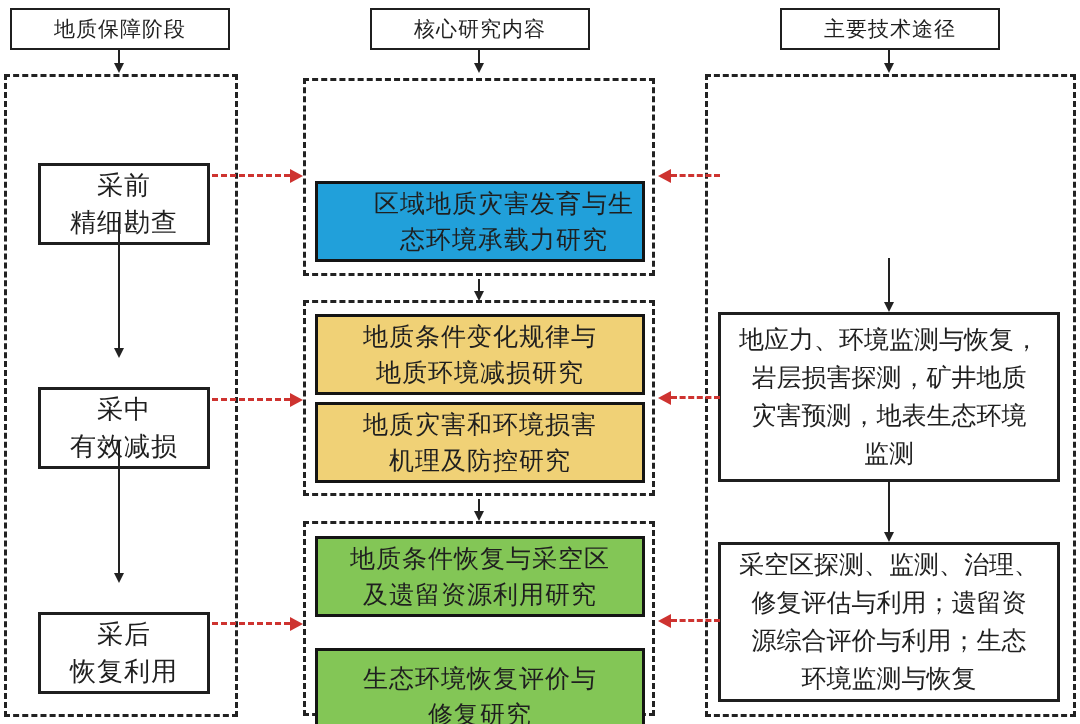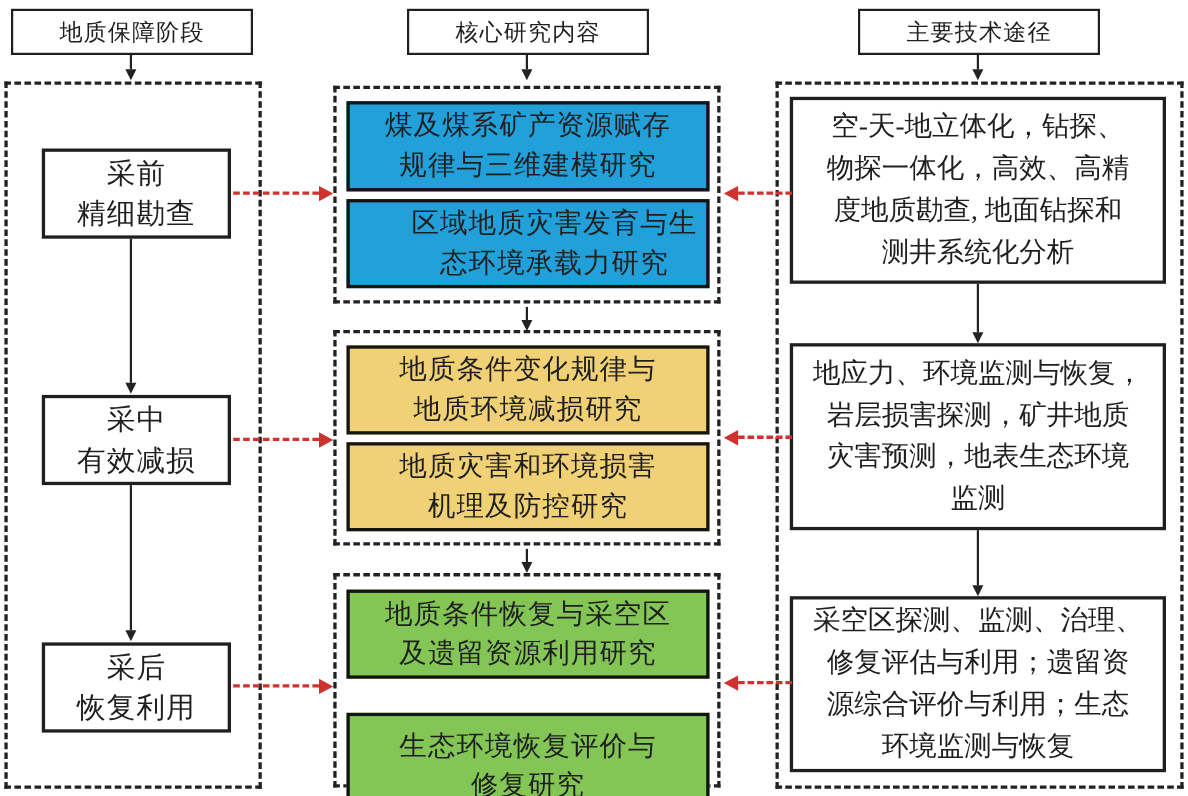--- a/index.html
+++ b/index.html
@@ -11,21 +11,21 @@
     position:absolute;height:42px;width:220px;border:2.5px solid #1f1f1f;background:#fff;
     display:flex;align-items:center;justify-content:center;
     font-size:21px;letter-spacing:1px;box-sizing:border-box;
   }
   .panel{
     position:absolute;border:3px dashed #222;background:transparent;box-sizing:border-box;
   }
   .stagebox{
     position:absolute;width:172px;height:82px;border:3px solid #1f1f1f;background:#fff;
     display:flex;align-items:center;justify-content:center;text-align:center;
-    font-size:26px;line-height:37px;white-space:pre-line;box-sizing:border-box;letter-spacing:1px;
+    font-size:26px;line-height:37px;white-space:pre-line;box-sizing:border-box;letter-spacing:1px;margin-top:28px;
   }
   .cbox{
     position:absolute;left:315px;width:330px;border:3px solid #141414;
     display:flex;align-items:center;justify-content:center;text-align:center;
     font-size:25px;line-height:36px;white-space:pre-line;box-sizing:border-box;letter-spacing:1px;
   }
   .techbox{
     position:absolute;left:718px;width:342px;border:3px solid #1f1f1f;background:#fff;
     display:flex;align-items:center;justify-content:center;text-align:center;
     font-size:25px;line-height:38px;white-space:pre-line;box-sizing:border-box;
@@ -69,40 +69,34 @@
   <div class="stagebox" style="left:38px;top:135px">采前
 精细勘查</div>
   <div class="stagebox" style="left:38px;top:359px">采中
 有效减损</div>
   <div class="stagebox" style="left:38px;top:584px">采后
 恢复利用</div>
 
   <div class="arr-v" style="left:118px;top:217px;height:131px"></div>
   <div class="arr-v" style="left:118px;top:441px;height:132px"></div>
 
-  <div class="cbox" style="top: 92px; height: 82px; background-color: rgb(33, 160, 218);">煤及煤系矿产资源赋存
-规律与三维建模研究</div>
   <div class="cbox" style="top: 181px; height: 81px; background-color: rgb(33, 160, 218); padding-left: 48px;">区域地质灾害发育与生
 态环境承载力研究</div>
   <div class="cbox" style="top: 314px; height: 81px; background-color: rgb(240, 209, 118);">地质条件变化规律与
 地质环境减损研究</div>
   <div class="cbox" style="top: 402px; height: 81px; background-color: rgb(240, 209, 118);">地质灾害和环境损害
 机理及防控研究</div>
   <div class="cbox" style="top: 536px; height: 81px; background-color: rgb(131, 198, 86);">地质条件恢复与采空区
 及遗留资源利用研究</div>
   <div class="cbox" style="top: 648px; height: 97px; background-color: rgb(131, 198, 86);">生态环境恢复评价与
 修复研究</div>
 
   <div class="arr-v" style="left:478px;top:279px;height:12px"></div>
   <div class="arr-v" style="left:478px;top:499px;height:12px"></div>
 
-  <div class="techbox" style="top:88px;height:170px">空-天-地立体化，钻探、
-物探一体化，高效、高精
-度地质勘查, 地面钻探和
-测井系统化分析</div>
   <div class="techbox" style="top:312px;height:170px">地应力、环境监测与恢复，
 岩层损害探测，矿井地质
 灾害预测，地表生态环境
 监测</div>
   <div class="techbox" style="top:542px;height:160px">采空区探测、监测、治理、
 修复评估与利用；遗留资
 源综合评价与利用；生态
 环境监测与恢复</div>
 
   <div class="arr-v" style="left:888px;top:258px;height:44px"></div>

